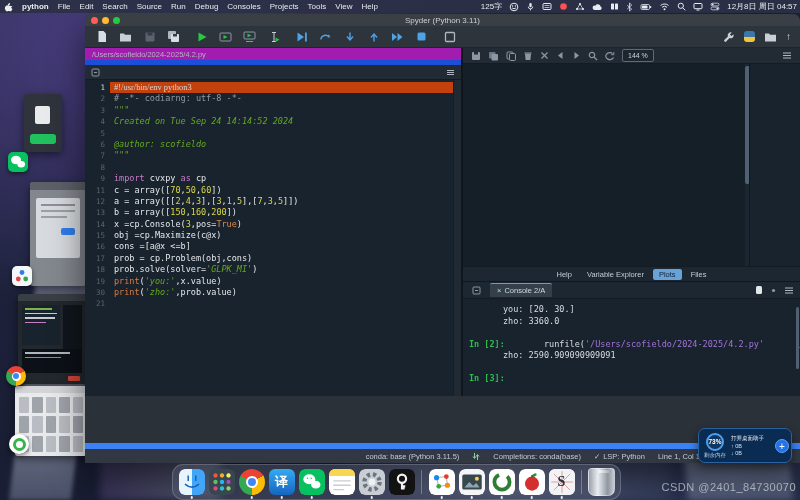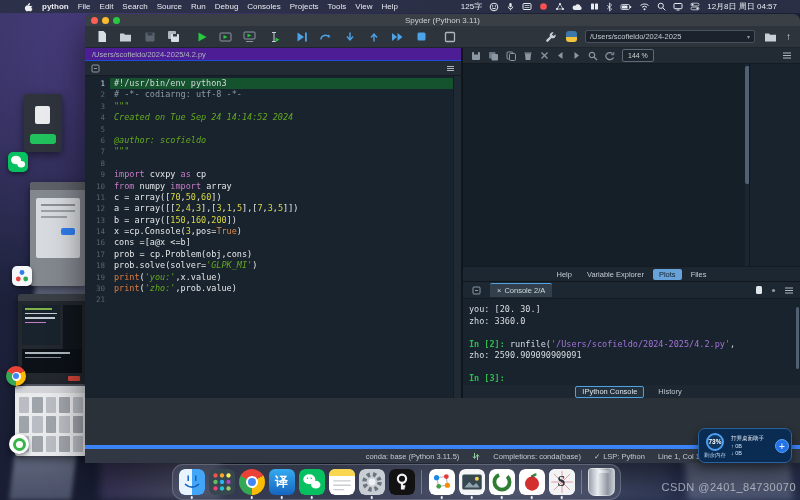--- a/index.html
+++ b/index.html
@@ -5,21 +5,21 @@
   html,body{margin:0;padding:0;background:#000;}
   #screen{position:relative;width:800px;height:500px;overflow:hidden;background:#171b2c;font-family:"Liberation Sans",sans-serif;}
   
   .wp{position:absolute;pointer-events:none;}
   .wp1{inset:0;background:radial-gradient(ellipse at 18% 8%,rgba(116,84,196,.5),transparent 42%),radial-gradient(ellipse at 85% 90%,rgba(90,110,170,.35),transparent 50%),linear-gradient(160deg,#262b47 0%,#1b2038 45%,#141829 100%);}
   .wp2{left:28px;top:190px;width:62px;height:310px;background:linear-gradient(180deg,rgba(205,215,235,.06),rgba(218,228,246,.6) 55%,rgba(185,196,222,.3));transform:skewX(-7deg);filter:blur(2px);}
   .wp3{left:678px;top:270px;width:105px;height:230px;background:linear-gradient(175deg,rgba(200,212,236,.08),rgba(214,224,244,.5) 60%,rgba(170,182,210,.28));transform:skewX(5deg);filter:blur(3px);}
   .wp4{left:340px;top:425px;width:330px;height:75px;background:linear-gradient(90deg,rgba(170,182,212,.05),rgba(196,206,232,.28),rgba(170,182,212,.08));filter:blur(5px);}
   .wp5{left:100px;top:430px;width:120px;height:70px;background:linear-gradient(90deg,rgba(150,120,200,.25),rgba(210,220,240,.3));filter:blur(4px);}
   
-  #menubar{position:absolute;left:0;top:0;right:0;height:13px;background:rgba(44,48,70,.94);display:flex;align-items:center;padding:0 23px;font-size:8px;color:#e9eaf0;z-index:40;}
+  #menubar{position:absolute;left:0;top:0;right:0;height:13px;background:rgba(44,48,70,.94);display:flex;align-items:center;padding:0 3px;font-size:8px;color:#e9eaf0;z-index:40;}
   .mb-left{display:flex;align-items:center;gap:9px;}
   .mb-right{margin-left:auto;display:flex;align-items:center;gap:7px;}
   .mb-item{white-space:nowrap;}
   #mb-app{font-weight:bold;}
   .mb-ico{display:flex;align-items:center;}
   .mb-ico svg{display:block;}
   
   .thumb{position:absolute;border-radius:3px;box-shadow:0 3px 9px rgba(0,0,0,.5);z-index:8;overflow:hidden;}
   .badge{position:absolute;width:20px;height:20px;border-radius:5px;z-index:9;box-shadow:0 2px 5px rgba(0,0,0,.5);overflow:hidden;display:flex;align-items:center;justify-content:center;}
   
@@ -32,59 +32,59 @@
   .ti{width:15px;height:14px;display:flex;align-items:center;justify-content:center;flex:none;}
   .ti svg{display:block;}
   #pathbox{width:170px;height:13px;background:#1b222b;border:1px solid #49525c;border-radius:2px;display:flex;align-items:center;padding:0 4px;gap:4px;color:#c3cbd2;font-size:7.5px;box-sizing:border-box;}
   #pathbox .caret{margin-left:auto;color:#8b96a0;font-size:6px;}
   .tb-right{margin-left:auto;display:flex;align-items:center;gap:8px;}
   .py-logo{width:11px;height:11px;border-radius:3px;background:linear-gradient(180deg,#3b77a8 50%,#f2c43d 50%);}
   .up-glyph{color:#d9dee3;font-size:10px;line-height:10px;}
   
   #main{flex:1;display:flex;min-height:0;background:#10161c;}
   #editor-col{width:376px;flex:none;display:flex;flex-direction:column;background:#19232d;}
-  #breadcrumb{height:12px;flex:none;background:#4c1d95;color:#aeb6be;display:flex;align-items:center;padding:0 7px;border-bottom:1px solid #1d4ed8;}
+  #breadcrumb{height:12px;flex:none;background:#a21caf;color:#aeb6be;display:flex;align-items:center;padding:0 7px;border-bottom:5px solid #1d4ed8;}
   #tabbar{height:14px;flex:none;background:#222b34;display:flex;align-items:flex-end;padding:0 3px;gap:2px;border-bottom:1px solid #141b22;}
   .tab-side-ico{align-self:center;display:flex;margin:0 3px;}
   .etab{height:12px;display:flex;align-items:center;gap:3px;padding:0 6px;background:#2a333d;color:#a9b2ba;font-size:7.5px;border-radius:2px 2px 0 0;white-space:nowrap;}
   .etab.active{background:#47545f;color:#eef2f5;}
   .etab .x{color:#8c969e;font-size:7px;}
   #codewrap{flex:1;position:relative;font-family:"DejaVu Sans Mono",monospace;font-size:8.5px;line-height:11.4px;padding-top:2px;overflow:hidden;}
   .code-line{display:flex;height:11.4px;align-items:center;}
   .gut{width:20px;flex:none;text-align:right;padding-right:5px;color:#57636e;font-size:7.5px;font-family:"DejaVu Sans Mono",monospace;}
   .code-line.current .gut{color:#d2d9df;}
   .lc{white-space:pre;padding-left:4px;flex:1;margin-right:8px;}
-  .code-line.current .lc{background:#14532d;}
+  .code-line.current .lc{background:#c2410c;font-family:Liberation Serif, serif;}
   .tk-s{color:#d3d7da;}.tk-c{color:#8f9aa3;}.tk-g{color:#63a81f;font-style:italic;}
   .tk-k{color:#c77cc7;}.tk-n{color:#d8d842;}.tk-b{color:#dd7b3f;}.tk-t{color:#dd8a4f;}.tk-d{color:#e4e7ea;}
   #ed-scrollstrip{position:absolute;right:0;top:0;bottom:0;width:7px;background:#202a34;border-left:1px solid #141c24;}
   
   #right-col{flex:1;display:flex;flex-direction:column;background:#19232d;border-left:2px solid #10161c;min-width:0;}
   #plots-toolbar{height:15px;flex:none;background:#222b34;display:flex;align-items:center;gap:7px;padding:0 8px;border-bottom:1px solid #141b22;color:#8b97a2;}
   .pi{display:flex;align-items:center;justify-content:center;}
   #zoombox{border:1px solid #5a6a78;background:#1d252e;border-radius:2px;height:11px;line-height:11px;padding:0 5px;font-size:7px;color:#ccd4da;}
   .bar-right{margin-left:auto;display:flex;align-items:center;gap:6px;}
   #plots-canvas{height:202px;flex:none;position:relative;background:#151f28;border-bottom:1px solid #141b22;}
   #plots-strip{position:absolute;right:0;top:0;bottom:0;width:50px;background:#19232d;border-left:1px solid #10161c;}
   #plots-scroll{position:absolute;right:50px;top:0;bottom:0;width:5px;background:#1c2630;}
   #plots-thumbbar{position:absolute;right:50px;top:2px;width:5px;height:118px;background:#4f6173;border-radius:2px;}
   #pane-tabs{height:14px;flex:none;background:#1d2731;display:flex;align-items:center;justify-content:center;gap:3px;border-bottom:1px solid #10161c;}
   .ptab{padding:1px 6px;font-size:7.5px;color:#c3cbd2;border-radius:2px;white-space:nowrap;}
   .ptab.active{background:#67a3d9;color:#13202c;}
   #console-header{height:16px;flex:none;background:#1d2731;display:flex;align-items:center;padding:0 6px;gap:6px;border-bottom:1px solid #141b22;}
   .ctab{height:13px;display:flex;align-items:center;gap:3px;background:#333f4a;color:#d3dade;padding:0 7px;font-size:7.5px;border-radius:2px 2px 0 0;border-top:1px solid #4da3e0;}
   #console-body{flex:1;position:relative;font-family:"DejaVu Sans Mono",monospace;font-size:8.5px;line-height:11.5px;padding:5px 0 0 6px;background:#19232d;overflow:hidden;}
   .cl{white-space:pre;height:11.5px;}
-  .ck-o{color:#d8dde2;}.ck-p{color:#2dbb4e;font-weight:bold;}.ck-q{color:#a173d9;}
+  .ck-o{color:#d8dde2;margin-left:34px;}.ck-p{color:#2dbb4e;font-weight:bold;}.ck-q{color:#a173d9;}
   #console-scroll{position:absolute;right:1px;top:8px;width:3px;height:62px;background:#506071;border-radius:2px;}
   #bottom-tabs{height:13px;flex:none;background:#1d2731;display:flex;align-items:center;justify-content:center;gap:8px;}
   .btab{padding:0 6px;height:10px;line-height:10px;font-size:7.5px;color:#bcc5cc;border-radius:2px;white-space:nowrap;}
   .btab.active{border:1px solid #4da3e0;background:#24323f;color:#dbe2e7;}
   
-  #statusbar{height:14px;flex:none;background:#313843;border-top:4px solid #3b82f6;display:flex;align-items:center;justify-content:flex-end;gap:13px;padding-right:100px;font-size:7.5px;color:#c2cad2;margin-top:47px;}
+  #statusbar{height:14px;flex:none;background:#313843;border-top:6px solid #3b82f6;display:flex;align-items:center;justify-content:flex-end;gap:13px;padding-right:100px;font-size:7.5px;color:#c2cad2;margin-top:47px;}
   .sb-item{display:flex;align-items:center;gap:3px;white-space:nowrap;}
   
   #dock{position:absolute;left:172px;top:464px;height:34px;background:rgba(86,92,116,.48);border:1px solid rgba(255,255,255,.18);border-radius:11px;display:flex;align-items:center;padding:0 5px;gap:3px;z-index:30;}
   .dock-item{width:27px;height:27px;position:relative;display:flex;align-items:center;justify-content:center;}
   .di{width:26px;height:26px;border-radius:6px;overflow:hidden;position:relative;display:flex;align-items:center;justify-content:center;}
   .di svg{display:block;}
   .dock-divider{width:1px;height:24px;background:rgba(255,255,255,.28);margin:0 3px;flex:none;}
   .run-dot{position:absolute;bottom:-3px;left:50%;transform:translateX(-50%);width:2.5px;height:2.5px;border-radius:50%;background:#eef3f8;}
   .dglyph{position:absolute;inset:0;display:flex;align-items:center;justify-content:center;font-weight:bold;}
   .di-translate{background:linear-gradient(180deg,#35aaf0,#1565c0);}
@@ -399,24 +399,20 @@
             <rect x="1.5" y="1.5" width="9" height="9" rx="1" fill="none" stroke="#aeb7bf" stroke-width="1.3"></rect>
           </svg>
         </span>
       <div class="tb-right">
         <span class="ti">
             <svg width="12" height="12" viewBox="0 0 12 12">
               <path d="M10.5 3.2a3 3 0 0 1-3.9 3.9L3.2 10.5a1.2 1.2 0 0 1-1.7-1.7l3.4-3.4a3 3 0 0 1 3.9-3.9L6.9 3.4l1.7 1.7z" fill="#c8cfd6"></path>
             </svg>
           </span>
         <span class="py-logo"></span>
-        <div id="pathbox">
-          <span>/Users/scofieldo/2024-2025</span>
-          <span class="caret">▾</span>
-        </div>
         <span class="ti">
             <svg width="13" height="12" viewBox="0 0 13 12">
               <path d="M1 2.5h4l1 1.2h6v6.8H1z" fill="#c8cfd6"></path>
             </svg>
           </span>
         <span class="up-glyph">↑</span>
       </div>
     </div>
 
     <div id="main">
@@ -468,38 +464,38 @@
               </div>
               <div class="code-line">
                 <span class="gut">8</span>
                 <span class="lc"></span>
               </div>
               <div class="code-line">
                 <span class="gut">9</span>
                 <span class="lc"><span class="tk-k">import </span><span class="tk-d">cvxpy </span><span class="tk-k">as </span><span class="tk-d">cp</span></span>
               </div>
               <div class="code-line">
-                <span class="gut">10</span>
-                <span class="lc"><span class="tk-k">from </span><span class="tk-d">numpy </span><span class="tk-k">import </span><span class="tk-d">array</span></span>
-              </div>
-              <div class="code-line">
                 <span class="gut">11</span>
                 <span class="lc"><span class="tk-d">c = array([</span><span class="tk-n">70</span><span class="tk-d">,</span><span class="tk-n">50</span><span class="tk-d">,</span><span class="tk-n">60</span><span class="tk-d">])</span></span>
               </div>
               <div class="code-line">
                 <span class="gut">12</span>
                 <span class="lc"><span class="tk-d">a = array([[</span><span class="tk-n">2</span><span class="tk-d">,</span><span class="tk-n">4</span><span class="tk-d">,</span><span class="tk-n">3</span><span class="tk-d">],[</span><span class="tk-n">3</span><span class="tk-d">,</span><span class="tk-n">1</span><span class="tk-d">,</span><span class="tk-n">5</span><span class="tk-d">],[</span><span class="tk-n">7</span><span class="tk-d">,</span><span class="tk-n">3</span><span class="tk-d">,</span><span class="tk-n">5</span><span class="tk-d">]])</span></span>
               </div>
               <div class="code-line">
                 <span class="gut">13</span>
                 <span class="lc"><span class="tk-d">b = array([</span><span class="tk-n">150</span><span class="tk-d">,</span><span class="tk-n">160</span><span class="tk-d">,</span><span class="tk-n">200</span><span class="tk-d">])</span></span>
               </div>
               <div class="code-line">
                 <span class="gut">14</span>
                 <span class="lc"><span class="tk-d">x =cp.Console(</span><span class="tk-n">3</span><span class="tk-d">,pos=</span><span class="tk-t">True</span><span class="tk-d">)</span></span>
+              </div>
+              <div class="code-line">
+                <span class="gut">15</span>
+                <span class="lc"><span class="tk-d">obj =cp.Maximize(c@x)</span></span>
               </div>
               <div class="code-line">
                 <span class="gut">16</span>
                 <span class="lc"><span class="tk-d">cons =[a@x &lt;=b]</span></span>
               </div>
               <div class="code-line">
                 <span class="gut">17</span>
                 <span class="lc"><span class="tk-d">prob = cp.Problem(obj,cons)</span></span>
               </div>
               <div class="code-line">
@@ -628,24 +624,20 @@
               <div class="cl"><span class="ck-o">you: [20. 30.]</span></div>
               <div class="cl"><span class="ck-o">zho: 3360.0</span></div>
               <div class="cl"></div>
               <div class="cl"><span class="ck-p">In [2]: </span><span class="ck-o">runfile(</span><span class="ck-q">'/Users/scofieldo/2024-2025/4.2.py'</span><span class="ck-o">,</span></div>
               <div class="cl"><span class="ck-o">zho: 2590.909090909091</span></div>
               <div class="cl"></div>
               <div class="cl"><span class="ck-p">In [3]: </span></div>
             </div>
           <div id="console-scroll"></div>
         </div>
-        <div id="bottom-tabs">
-            <span class="btab active">IPython Console</span>
-            <span class="btab">History</span>
-          </div>
       </div>
     </div>
 
     <div id="statusbar">
       <span class="sb-item">conda: base (Python 3.11.5)</span>
       <span class="sb-item pi">
           <svg width="8" height="9" viewBox="0 0 8 9">
             <path d="M2.5 1v5M1 4.5l1.5 2 1.5-2M5.5 8V3M4 4.5l1.5-2 1.5 2" stroke="#8fd19e" fill="none"></path>
           </svg>
         </span>

